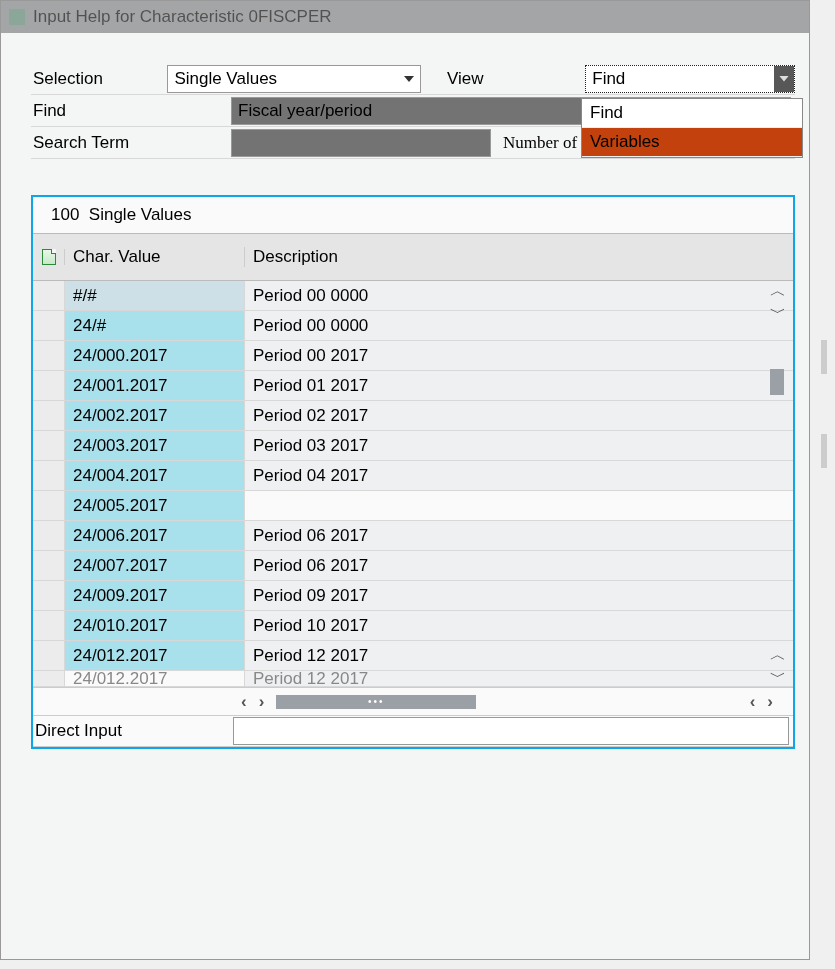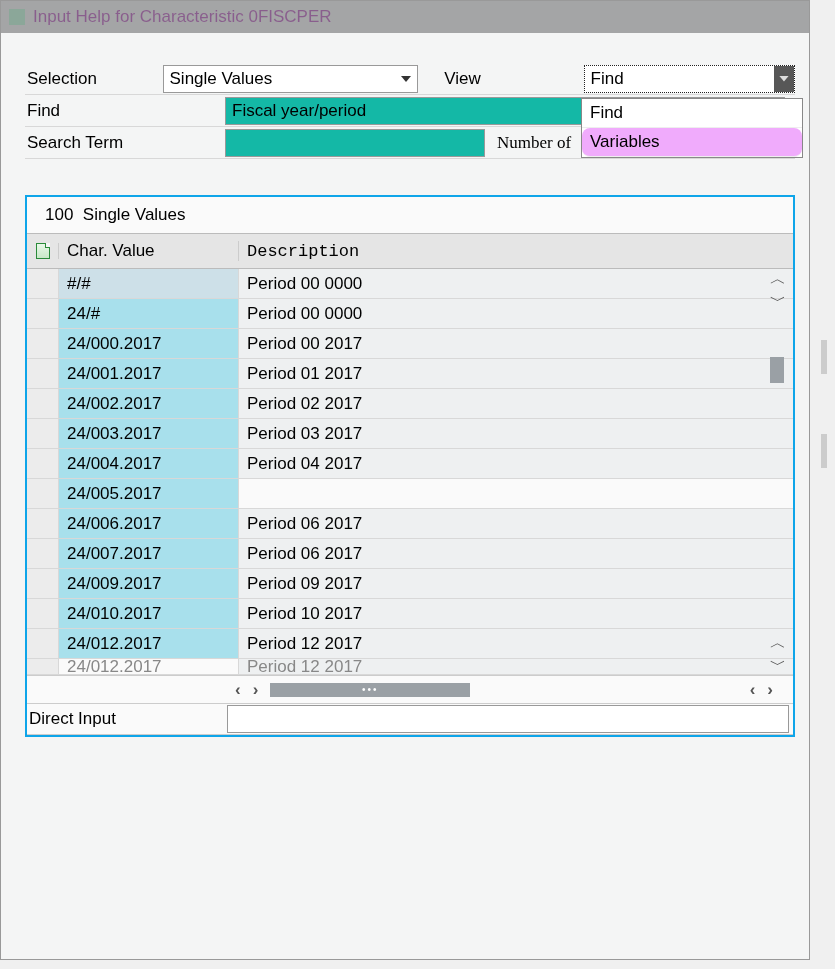--- a/index.html
+++ b/index.html
@@ -1,52 +1,52 @@
 <!DOCTYPE html>
 <html><head>
 <meta charset="utf-8">
 <style>
   * { box-sizing: border-box; font-family: Arial, sans-serif; font-size: 17px; }
   body { margin: 0; background: #f0f0f0; width: 835px; height: 969px; position: relative; }
   
   .dialog { width: 810px; height: 960px; background: #f4f5f5; border: 1px solid #999; position: relative; }
   .titlebar { height: 32px; background: #a4a5a6; color: #2d4a5f; display: flex; align-items: center; padding: 0 8px; font-size: 18px; }
   .titlebar-icon { width: 16px; height: 16px; background: #6a8; margin-right: 8px; opacity: 0.4; }
-  .titlebar-text { opacity: 0.5; color: #701a75; font-weight: normal; }
-  
-  .content { padding: 30px 14px 14px 24px; }
+  .titlebar-text { opacity: 0.5; color: #000000; font-weight: normal; }
+  
+  .content { padding: 30px 14px 14px 30px; }
   
   .form-row { display: flex; align-items: center; height: 32px; border-bottom: 1px solid #d8d8d8; }
   .form-label { width: 140px; padding-left: 2px; }
   .form-label2 { width: 200px; padding-left: 2px; }
   
   .select-box { border: 1px solid #999; background: #fff; height: 28px; display: flex; align-items: center; padding: 0 6px; position: relative; }
   .select-box .arrow { position: absolute; right: 6px; top: 50%; transform: translateY(-50%); width: 0; height: 0; border-left: 5px solid transparent; border-right: 5px solid transparent; border-top: 6px solid #333; }
   .sel-selection { width: 260px; margin-right: 18px; }
   .sel-view { width: 215px; border: 1px dotted #222; }
   .sel-view .arrow-btn { position: absolute; right: 0; top: 0; bottom: 0; width: 20px; background: #575757; display: flex; align-items: center; justify-content: center; }
   .sel-view .arrow-btn::after { content: ""; width: 10px; height: 6px; background: #ddd; clip-path: polygon(0 0, 100% 0, 50% 100%); }
   
   .view-label { width: 150px; padding-left: 8px; }
   
-  .input-box { border: 1px solid #999; background: #14b8a6; height: 28px; padding: 0 6px; display: flex; align-items: center; }
+  .input-box { border: 1px solid #999; background: #737373; height: 28px; padding: 0 6px; display: flex; align-items: center; }
   .find-input { width: 560px; }
   .search-input { width: 260px; }
   .num-label { padding-left: 12px; padding-right: 8px; font-family: Liberation Serif, serif; }
   
   .dropdown-list { position: absolute; border: 1px solid #888; background: #fff; width: 222px; top: 97px; left: 580px; z-index: 100; }
   .dropdown-list .dd-item { padding: 4px 8px; border-bottom: 1px solid #eee; cursor: pointer; }
-  .dropdown-list .dd-item.highlight { background: #f0abfc; border-radius: 8px; }
+  .dropdown-list .dd-item.highlight { background: #c2410c; }
   
   .table-panel { margin-top: 36px; border: 2px solid #0ea5e9; background: #fafafa; }
   .table-title { padding: 8px 18px; font-size: 17px; }
-  .table-header { display: flex; background: #e5e5e5; border-top: 1px solid #bbb; border-bottom: 1px solid #bbb; height: 36px; align-items: center; }
+  .table-header { display: flex; background: #e5e5e5; border-top: 1px solid #bbb; border-bottom: 1px solid #bbb; height: 48px; align-items: center; }
   .col-icon { width: 32px; display: flex; justify-content: center; border-right: 1px solid #ccc; }
   .col-charval { width: 180px; padding-left: 8px; border-right: 1px solid #ccc; }
-  .col-desc { flex: 1; padding-left: 8px; font-family: Liberation Mono, monospace; }
+  .col-desc { flex: 1; padding-left: 8px; }
   
   .table-body { position: relative; }
   .table-row { display: flex; height: 30px; align-items: center; border-bottom: 1px solid #d8d8d8; }
   .cell-icon { width: 32px; border-right: 1px solid #d8d8d8; height: 100%; background: #ececec; }
   .cell-charval { width: 180px; padding-left: 8px; border-right: 1px solid #d8d8d8; height: 100%; display: flex; align-items: center; }
   .cell-desc { flex: 1; padding-left: 8px; background: #eef0f1; height: 100%; display: flex; align-items: center; }
   .row-first .cell-charval { background: #cde0e8; }
   .row-sel .cell-charval { background: #a8e0ec; }
   .row-cut { height: 16px; overflow: hidden; color: #888; }
   .row-cut .cell-desc, .row-cut .cell-charval { color: #888; }

